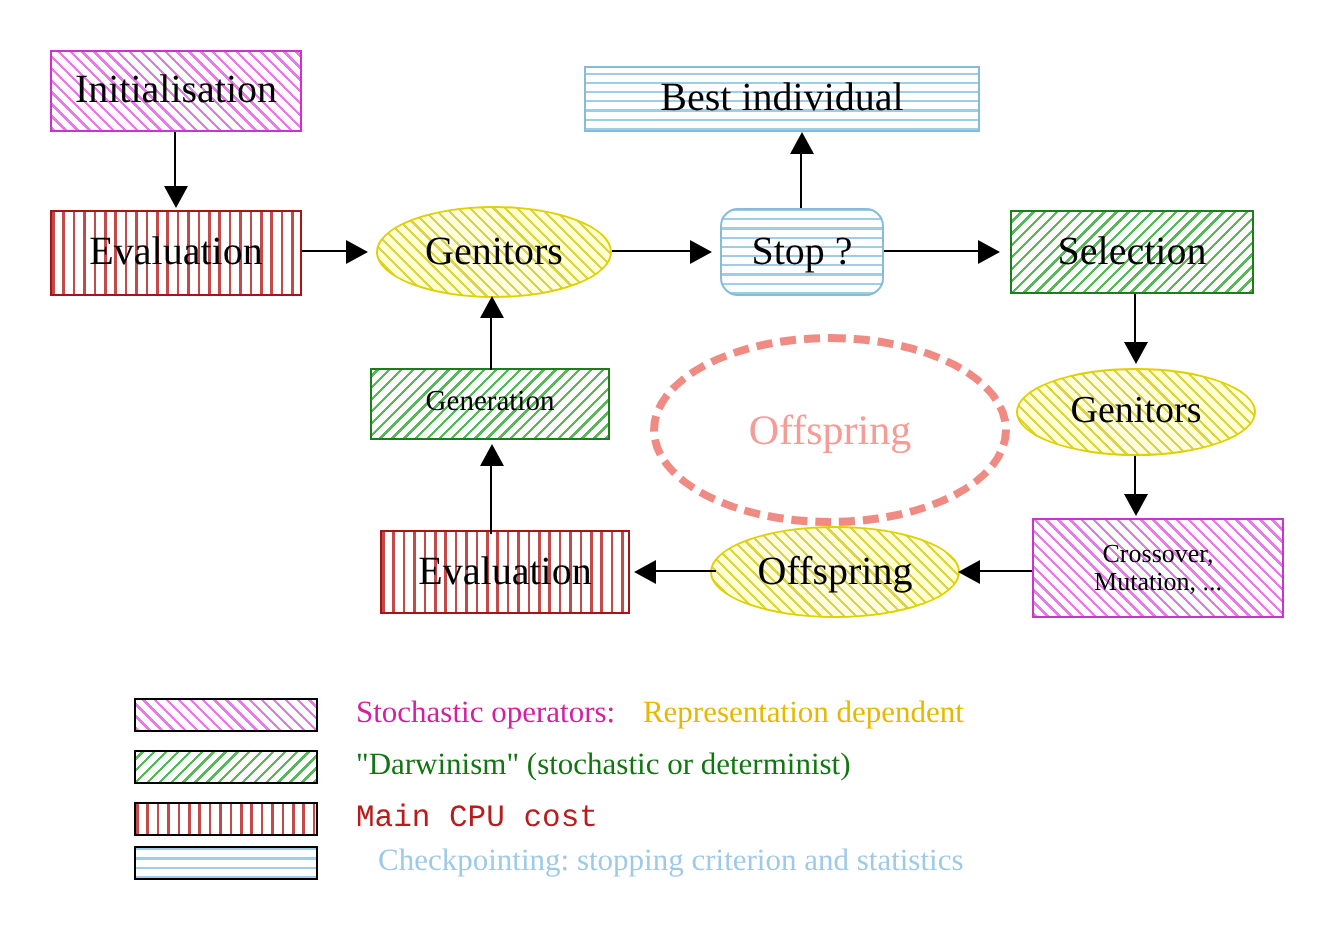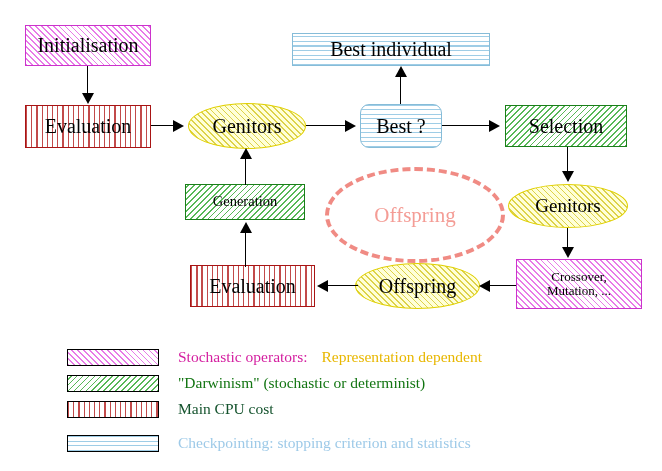--- a/index.html
+++ b/index.html
@@ -66,21 +66,21 @@
   .arr-d{border-left:6px solid transparent;border-right:6px solid transparent;border-top:11px solid #000;}
   .arr-u{border-left:6px solid transparent;border-right:6px solid transparent;border-bottom:11px solid #000;}
 
   
   .lg-row{position:absolute;left:0;display:flex;align-items:center;margin-left:40px;}
   .lg-sw{width:92px;height:17px;box-sizing:border-box;border:1.5px solid #000;margin-left:27px;}
   .lg-txt{margin-left:19px;font-family:"Liberation Serif",serif;font-size:15.5px;white-space:nowrap;}
   .t-magenta{color:#d41fa0;}
   .t-gold{color:#e8b700;}
   .t-green{color:#127512;}
-  .t-red{color:#14532d;}
+  .t-red{color:#b91c1c;font-family:Liberation Mono, monospace;}
   .t-blue{color:#9ecae8;}
 </style>
 </head>
 <body>
 
 <div id="canvas">
 
   <div class="node rect fill-magenta" style="left:25px;top:25px;width:126px;height:41px;font-size:20px;">
     <span>Initialisation</span>
   </div>
@@ -91,21 +91,21 @@
 
   <div class="node ellipse fill-yellow" style="left:188px;top:103px;width:118px;height:46px;font-size:20px;">
     <span>Genitors</span>
   </div>
 
   <div class="node rect fill-blue" style="left:292px;top:33px;width:198px;height:33px;font-size:20px;">
     <span>Best individual</span>
   </div>
 
   <div class="node rect rounded fill-blue" style="left:360px;top:104px;width:82px;height:44px;font-size:20px;">
-    <span>Best ?</span>
+    <span>Stop ?</span>
   </div>
 
   <div class="node ellipse fill-yellow" style="left:508px;top:184px;width:120px;height:44px;font-size:19px;">
     <span>Genitors</span>
   </div>
 
   <div class="node rect fill-green" style="left:505px;top:105px;width:122px;height:42px;font-size:20px;">
     <span>Selection</span>
   </div>
 
@@ -178,20 +178,20 @@
     </div>
   </div>
 
   <div class="lg-row" style="top:400px;">
     <div class="lg-sw fill-red"></div>
     <div class="lg-txt">
       <span class="t-red">Main CPU cost</span>
     </div>
   </div>
 
-  <div class="lg-row" style="top:434px;">
+  <div class="lg-row" style="top:422px;gap:11px;">
     <div class="lg-sw fill-blue"></div>
     <div class="lg-txt">
       <span class="t-blue">Checkpointing: stopping criterion and statistics</span>
     </div>
   </div>
 
 </div>
 
 </body></html>

